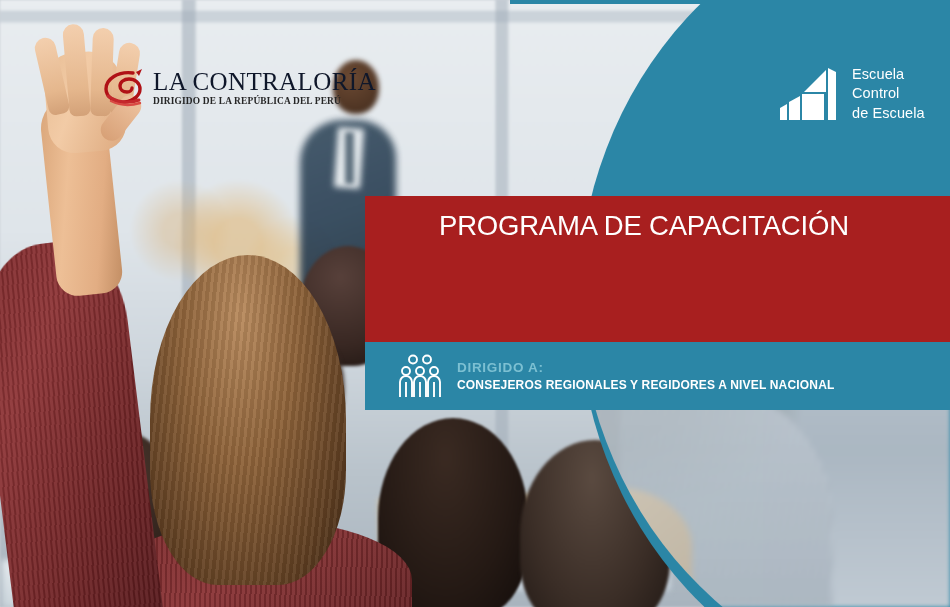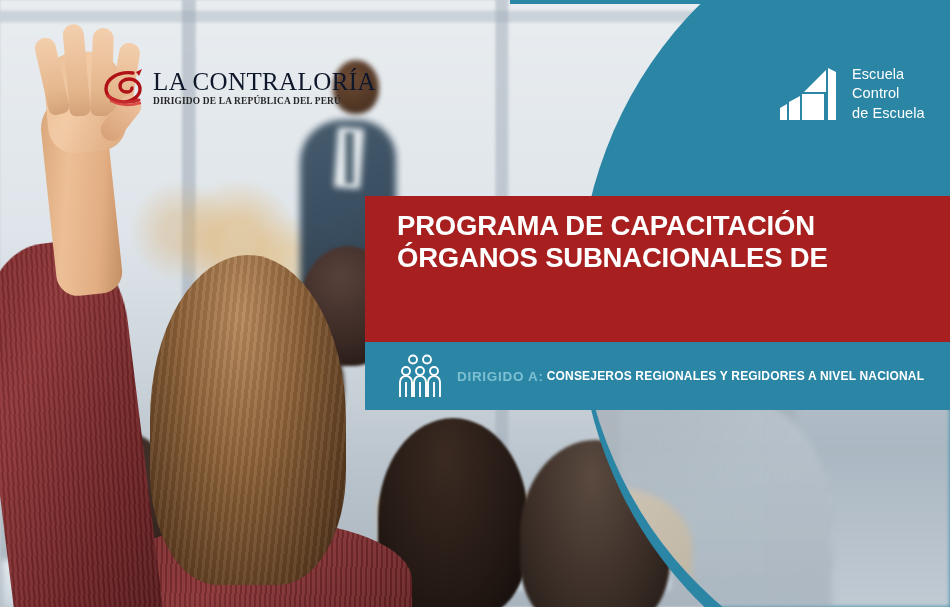--- a/index.html
+++ b/index.html
@@ -187,33 +187,33 @@
     line-height:1; margin-top:3px; white-space:nowrap;
   }
 
   
   .title-banner{
     position:absolute; left:365px; top:196px; width:585px; height:146px;
     background:#a81f1f;
     padding:14px 22px 0 32px;
   }
   .title-text{
-    color:#ffffff; font-weight:700; font-size:27.5px; line-height:1.175;
-    letter-spacing:-.2px; text-transform:uppercase;
+    color:#ffffff; font-weight:400; font-size:27.5px; line-height:1.175;
+    letter-spacing:-.2px; text-transform:uppercase;margin-left:42px;
   }
   .title-text .ln{ display:block; white-space:nowrap; }
 
   
   .audience-banner{
     position:absolute; left:365px; top:342px; width:585px; height:68px;
     background:#2b86a6;
     display:flex; align-items:center; padding-left:32px; gap:14px;
   }
   .audience-icon{ width:46px; height:46px; flex:none; }
-  .audience-copy{ display:flex; flex-direction:row; gap:3px; }
+  .audience-copy{ display:flex; flex-direction:column; gap:3px; }
   .audience-label{
     color:#7cc0d2; font-weight:700; font-size:13.5px; letter-spacing:.7px;
     text-transform:uppercase;
   }
   .audience-value{
     color:#ffffff; font-weight:700; font-size:12px; letter-spacing:.18px;
     text-transform:uppercase; white-space:nowrap;
   }
 
   
@@ -291,21 +291,20 @@
     <span class="enc-text">
       <span>Escuela</span><br>
       <span>Control</span><br>
       <span>de Escuela</span>
     </span>
   </div>
 
   <div class="title-banner">
     <div class="title-text">
       <span class="ln">PROGRAMA DE CAPACITACIÓN</span>
-      <span class="ln">ÓRGANOS SUBNACIONALES DE</span>
     </div>
   </div>
 
   <div class="audience-banner">
     <span class="audience-icon">
       <svg viewBox="0 0 46 46" width="46" height="46" aria-hidden="true">
         <g fill="none" stroke="#ffffff" stroke-width="1.9">
           <circle cx="16" cy="6.5" r="4"></circle>
           <circle cx="30" cy="6.5" r="4"></circle>
           <circle cx="9" cy="18" r="4"></circle>

